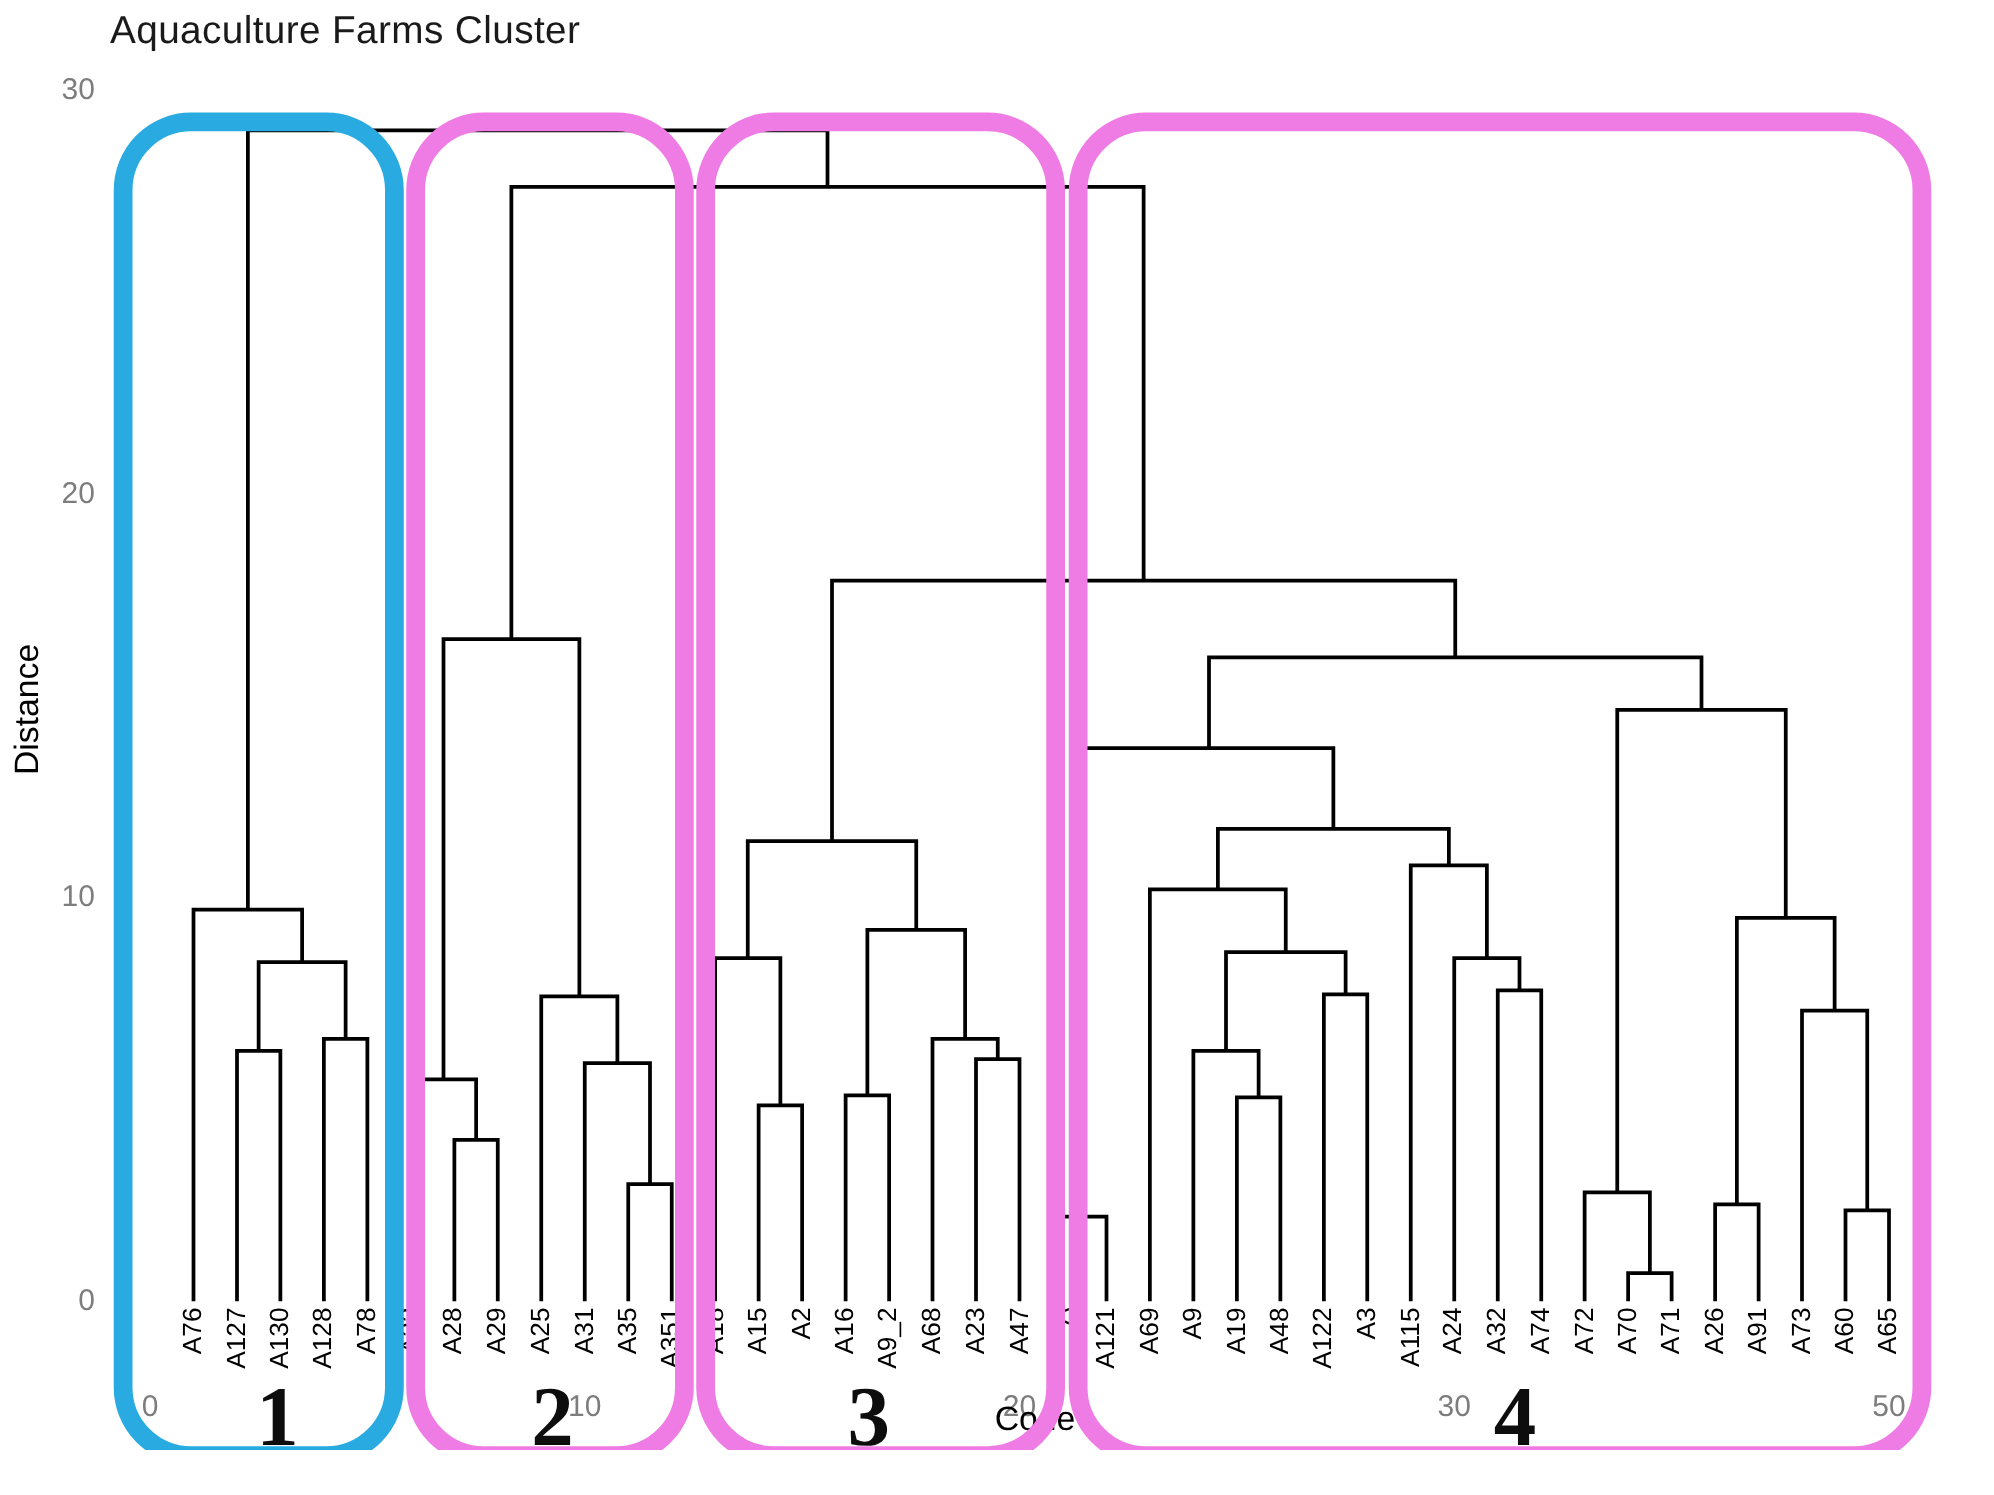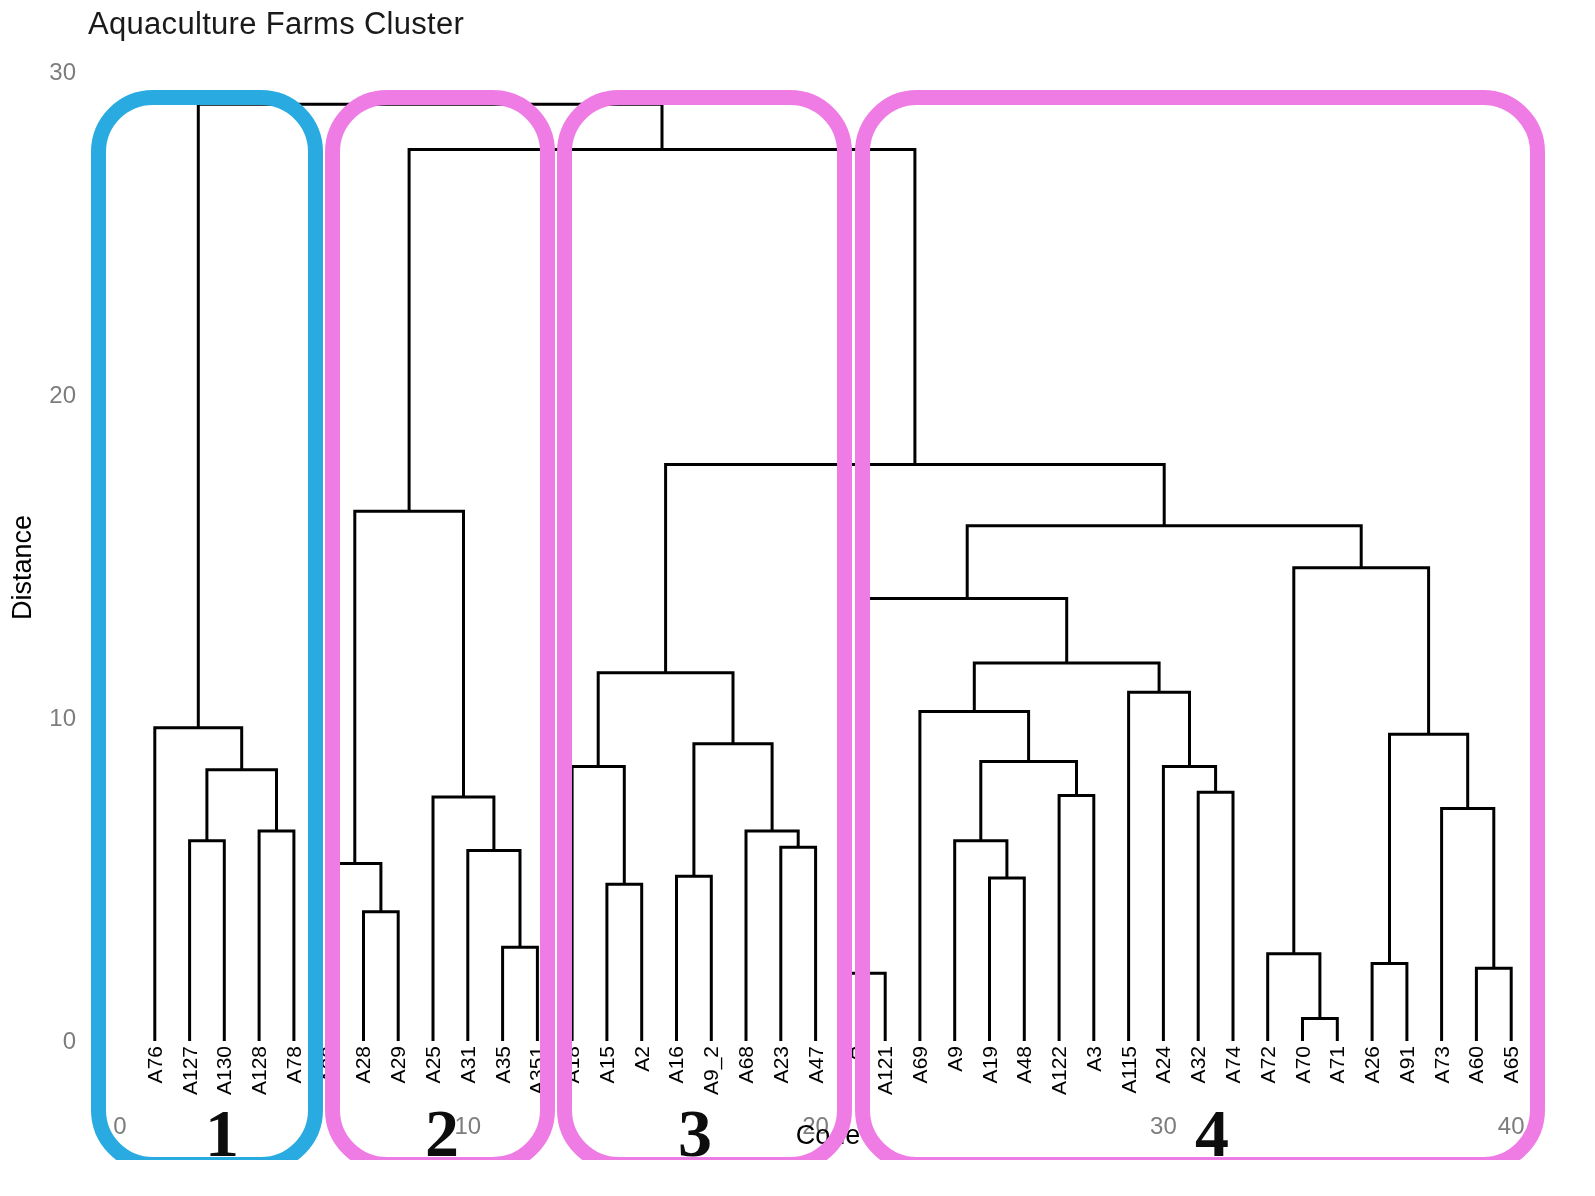--- a/index.html
+++ b/index.html
@@ -83,21 +83,21 @@
 
   <div id="tick-layer">
       <div class="ytick" style="top: 58px;">30</div>
       <div class="ytick" style="top: 381px;">20</div>
       <div class="ytick" style="top: 704px;">10</div>
       <div class="ytick" style="top: 1027px;">0</div>
       <div class="xtick" style="left: 120px;">0</div>
       <div class="xtick" style="left: 467.8px;">10</div>
       <div class="xtick" style="left: 815.6px;">20</div>
       <div class="xtick" style="left: 1163.4px;">30</div>
-      <div class="xtick" style="left: 1511.2px;">40</div>
+      <div class="xtick" style="left: 1511.2px;">50</div>
     </div>
   <div id="leaf-layer">
       <div class="leaf-label" style="left: 143.78px;">A76</div>
       <div class="leaf-label" style="left: 178.56px;">A127</div>
       <div class="leaf-label" style="left: 213.34px;">A130</div>
       <div class="leaf-label" style="left: 248.12px;">A128</div>
       <div class="leaf-label" style="left: 282.9px;">A78</div>
       <div class="leaf-label" style="left: 317.68px;">A33</div>
       <div class="leaf-label" style="left: 352.46px;">A28</div>
       <div class="leaf-label" style="left: 387.24px;">A29</div>

